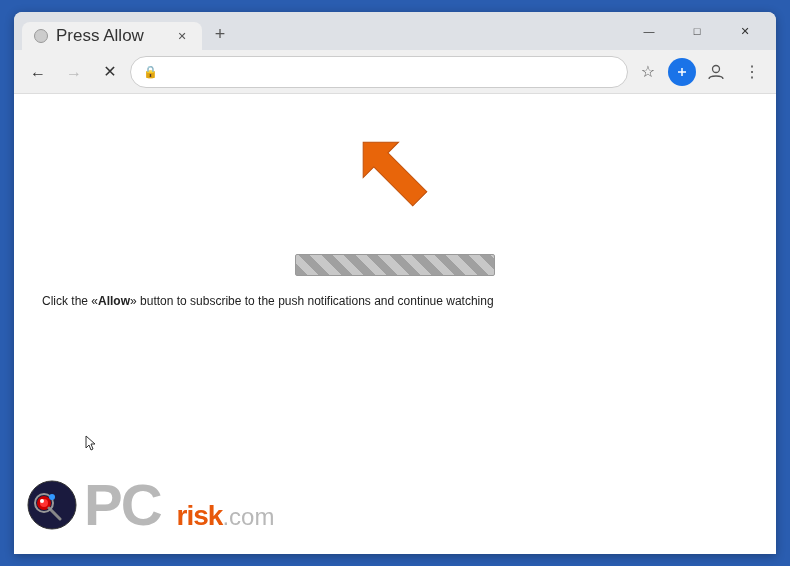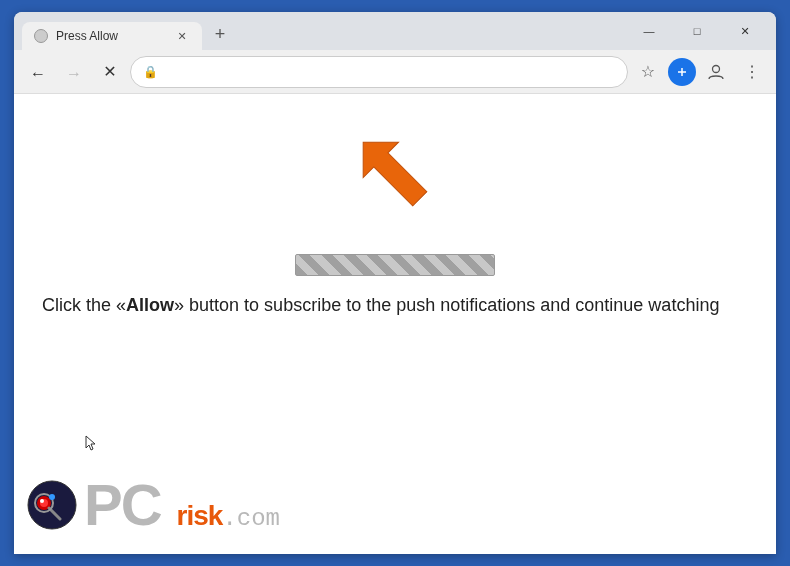--- a/index.html
+++ b/index.html
@@ -64,21 +64,21 @@
       border: 1px solid #999;
       background: #ccc;
       flex-shrink: 0;
     }
 
     .tab-title {
       flex: 1;
       white-space: nowrap;
       overflow: hidden;
       text-overflow: ellipsis;
-      font-size: 12px;
+      font-size: 17px;
     }
 
     .tab-close {
       width: 16px;
       height: 16px;
       border-radius: 50%;
       display: flex;
       align-items: center;
       justify-content: center;
       font-size: 11px;
@@ -232,21 +232,21 @@
         #a0a0a0,
         #a0a0a0 8px,
         #c8c8c8 8px,
         #c8c8c8 16px
       );
       border: 1px solid #999;
       border-radius: 2px;
     }
 
     .message-text {
-      font-size: 18px;
+      font-size: 12px;
       color: #222;
       text-align: left;
       width: 100%;
       padding: 0 8px;
       line-height: 1.5;
     }
 
     .message-text strong {
       font-weight: bold;
     }
@@ -355,18 +355,18 @@
         <circle cx="18" cy="24" r="4" fill="#ff3333"></circle>
         <circle cx="16" cy="22" r="2" fill="white"></circle>
 
         <line x1="23" y1="29" x2="34" y2="40" stroke="#888" stroke-width="3" stroke-linecap="round"></line>
         <circle cx="18" cy="24" r="9" fill="none" stroke="#999" stroke-width="2"></circle>
 
         <circle cx="26" cy="18" r="3" fill="#3399ff"></circle>
       </svg>
 
       <div>
-        <span style="font-size:58px;font-weight:900;font-family:Arial,sans-serif;color:#b8b8b8;letter-spacing:-2px;">PC</span><span style="font-size:28px;font-weight:900;font-family:Arial,sans-serif;color:#e8580a;letter-spacing:-1px;margin-left:16px;">risk</span><span style="font-size:24px;font-weight:400;font-family:Liberation Mono, monospace;color:#b8b8b8;">.com</span>
+        <span style="font-size:58px;font-weight:900;font-family:Arial,sans-serif;color:#b8b8b8;letter-spacing:-2px;">PC</span><span style="font-size:28px;font-weight:900;font-family:Arial,sans-serif;color:#e8580a;letter-spacing:-1px;margin-left:16px;">risk</span><span style="font-size:24px;font-weight:400;font-family:Liberation Sans, sans-serif;color:#b8b8b8;">.com</span>
       </div>
     </div>
 
   </div>
 </div>
 
 </body></html>

